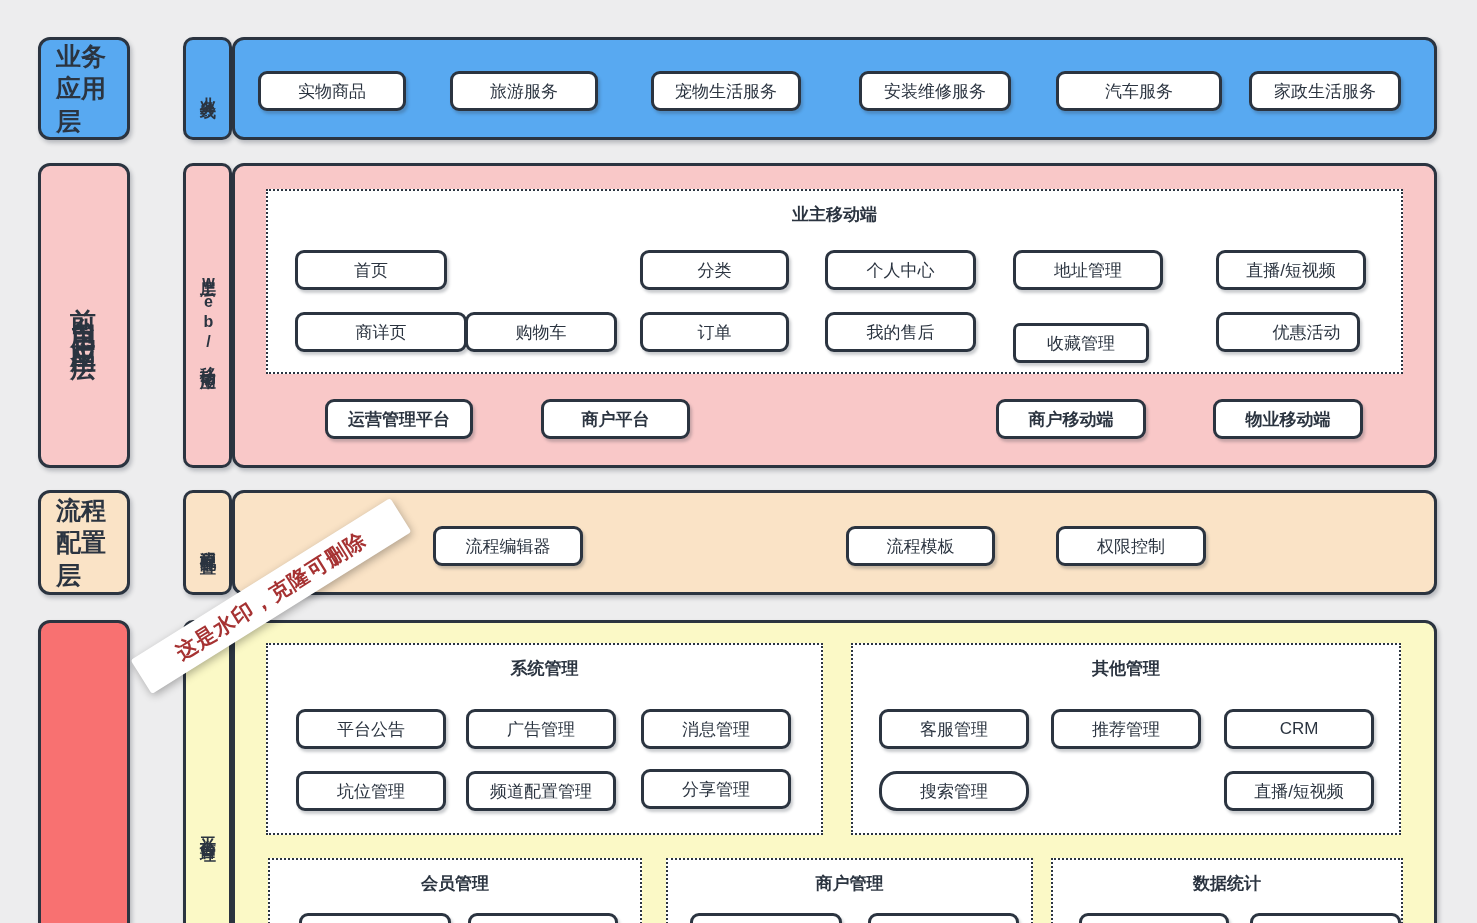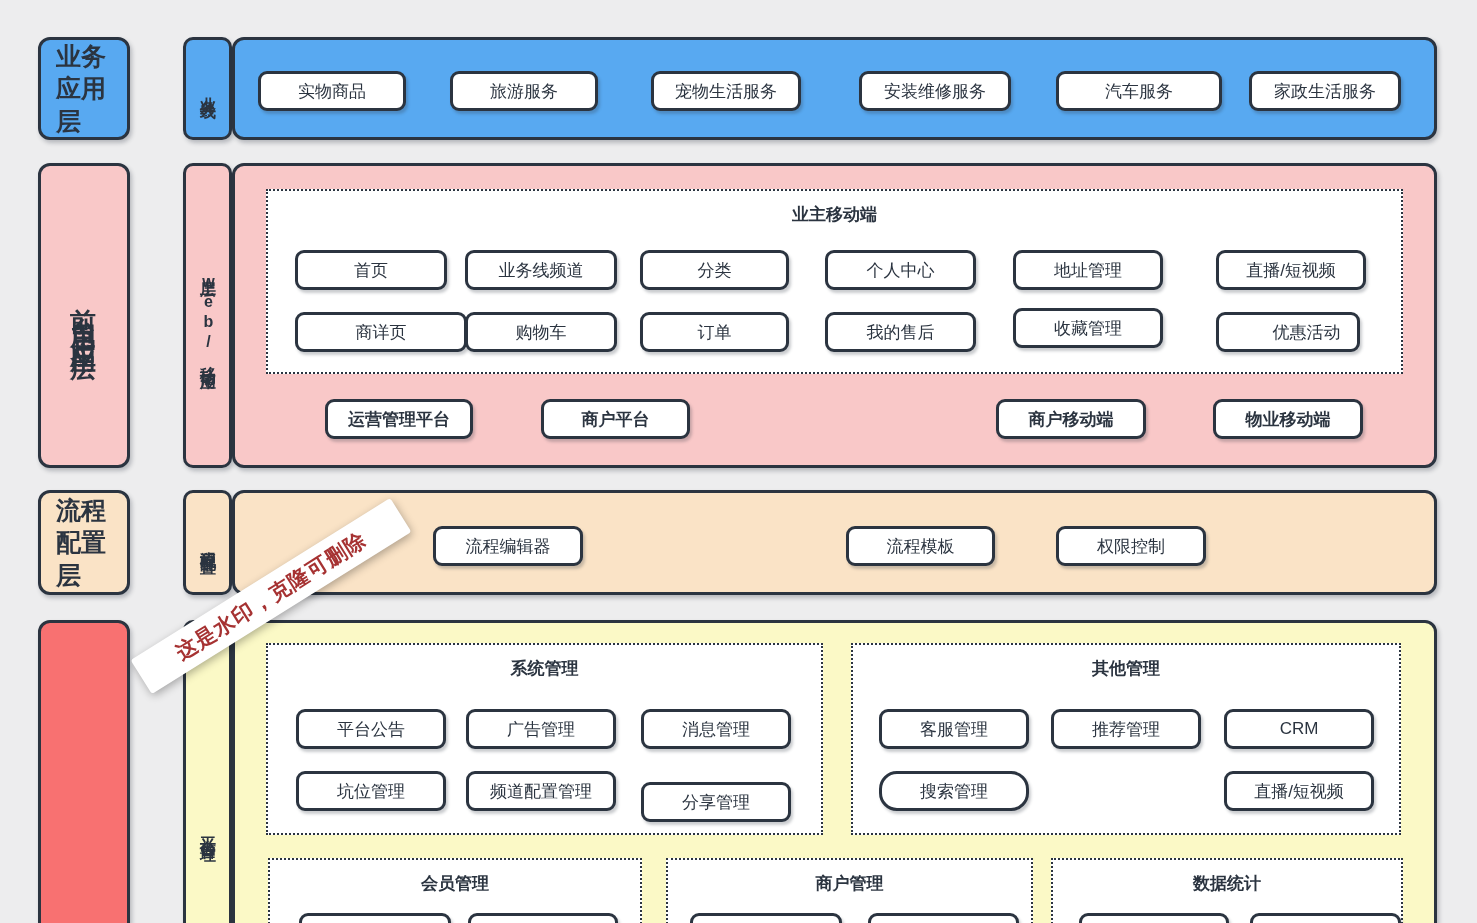--- a/index.html
+++ b/index.html
@@ -58,30 +58,29 @@
   <div class="box c-pink label-vert" style="left:38px;top:163px;width:92px;height:305px;">
     <span class="vtext">前台用户应用层</span>
   </div>
   <div class="box c-pink strip" style="left:183px;top:163px;width:49px;height:305px;">
     <span class="vtext">上层web/移动应用</span>
   </div>
   <div class="box c-pink" style="left:232px;top:163px;width:1205px;height:305px;">
     <div class="dotted" style="left:31px;top:23px;width:1137px;height:185px;">
       <div class="title">业主移动端</div>
       <div class="btn" style="left:27px;top:59px;width:152px;">首页</div>
-      <div class="btn" style="left:197px;top:59px;width:152px;">业务线频道</div>
       <div class="btn" style="left:372px;top:59px;width:149px;text-align:center;">分类</div>
       <div class="btn" style="left:557px;top:59px;width:151px;">个人中心</div>
       <div class="btn" style="left:745px;top:59px;width:150px;">地址管理</div>
       <div class="btn" style="left:948px;top:59px;width:150px;">直播/短视频</div>
       <div class="btn" style="left:27px;top:121px;width:172px;">商详页</div>
       <div class="btn" style="left:197px;top:121px;width:152px;">购物车</div>
       <div class="btn" style="left:372px;top:121px;width:149px;">订单</div>
       <div class="btn" style="left:557px;top:121px;width:151px;">我的售后</div>
-      <div class="btn" style="left:745px;top:117px;width:150px;">收藏管理</div>
+      <div class="btn" style="left:745px;top:132px;width:136px;border-radius:7px;">收藏管理</div>
       <div class="btn" style="left:948px;top:121px;width:144px;padding-left:37px;">优惠活动</div>
     </div>
     <div class="btn bold" style="left:90px;top:233px;width:148px;">运营管理平台</div>
     <div class="btn bold" style="left:306px;top:233px;width:149px;">商户平台</div>
     <div class="btn bold" style="left:761px;top:233px;width:150px;">商户移动端</div>
     <div class="btn bold" style="left:978px;top:233px;width:150px;">物业移动端</div>
   </div>
 
   <div class="box c-peach label-box" style="left:38px;top:490px;width:92px;height:105px;">
     <span class="wrap2">流程配置层</span>
@@ -101,21 +100,21 @@
   </div>
   <div class="box c-yellow" style="left:232px;top:620px;width:1205px;height:420px;">
 
     <div class="dotted" style="left:31px;top:20px;width:557px;height:192px;">
       <div class="title">系统管理</div>
       <div class="btn" style="left:28px;top:64px;width:150px;">平台公告</div>
       <div class="btn" style="left:198px;top:64px;width:150px;">广告管理</div>
       <div class="btn" style="left:373px;top:64px;width:150px;">消息管理</div>
       <div class="btn" style="left:28px;top:126px;width:150px;">坑位管理</div>
       <div class="btn" style="left:198px;top:126px;width:150px;">频道配置管理</div>
-      <div class="btn" style="left:373px;top:137px;width:150px;">分享管理</div>
+      <div class="btn" style="left:373px;top:124px;width:150px;">分享管理</div>
     </div>
 
     <div class="dotted" style="left:616px;top:20px;width:550px;height:192px;">
       <div class="title">其他管理</div>
       <div class="btn" style="left:26px;top:64px;width:150px;">客服管理</div>
       <div class="btn" style="left:198px;top:64px;width:150px;">推荐管理</div>
       <div class="btn" style="left:371px;top:64px;width:150px;">CRM</div>
       <div class="btn" style="left:26px;top:126px;width:150px;border-radius:18px;">搜索管理</div>
       <div class="btn" style="left:371px;top:126px;width:150px;">直播/短视频</div>
     </div>

